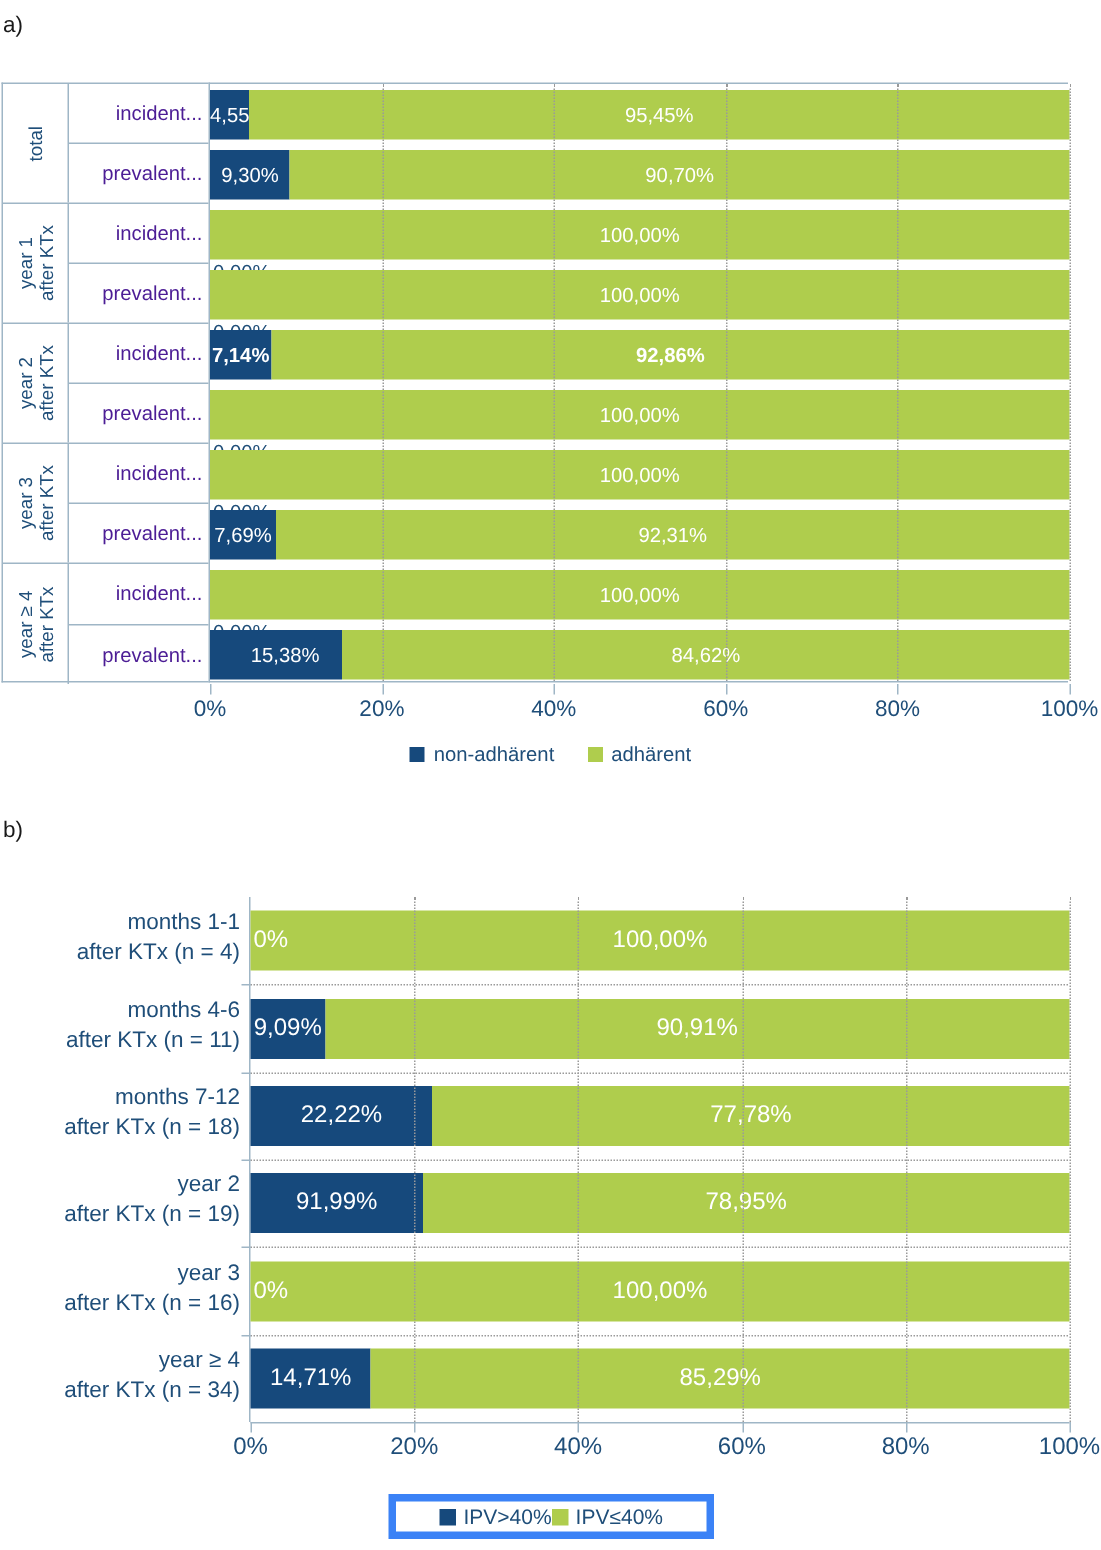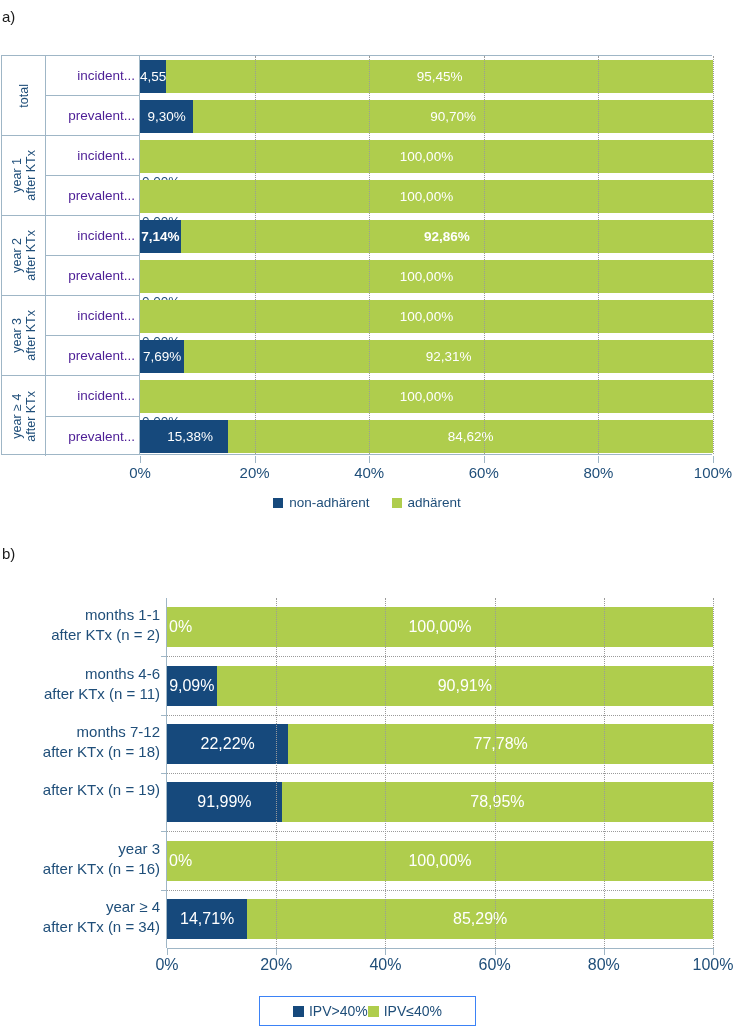--- a/index.html
+++ b/index.html
@@ -93,21 +93,21 @@
   }
   .b-grid{position:absolute;top:0;bottom:0;width:0;border-left:1px dotted #9a9a9a;}
   .b-hline{position:absolute;left:0;width:100%;height:0;border-top:1px dotted #9a9a9a;}
   .b-tickin{position:absolute;left:-6px;width:6px;height:0;border-top:1px solid #9fb6c6;}
   .b-axisbottom{position:absolute;left:0;top:350px;width:546px;height:0;border-top:1px solid #9fb6c6;}
   .b-barrow{position:absolute;left:0;height:40px;width:100%;}
   .b-tickmark{position:absolute;top:350px;height:7px;width:0;border-left:1px solid #9fb6c6;}
   .b-ticklabel{position:absolute;top:358px;font-size:16px;color:#1f4e79;text-align:center;white-space:nowrap;}
   #b-legendbox{
     position:absolute;left:259px;top:996px;width:217px;height:30px;
-    border:1px solid #3b82f6;background:#fff;box-sizing:border-box;
+    border:5px solid #3b82f6;background:#fff;box-sizing:border-box;
     display:flex;align-items:center;justify-content:center;
   }
   #b-legendbox .item{display:flex;align-items:center;gap:5px;font-size:14px;color:#1f4e79;white-space:nowrap;}
 </style>
 </head>
 <body>
 
 <div class="panel-letter" style="left:2px;top:8px;">a)</div>
 
 <div id="chart-a">
@@ -262,31 +262,32 @@
       <span>adhärent</span>
     </div>
   </div>
 
 <div class="panel-letter" style="left:2px;top:545px;">b)</div>
 
 <div id="chart-b">
   <div id="b-labels">
       <div class="b-rowlabel" style="top: 7.16667px;">
         <div>months 1-1</div>
-        <div>after KTx (n = 2)</div>
+        <div>after KTx (n = 4)</div>
       </div>
       <div class="b-rowlabel" style="top: 65.5px;">
         <div>months 4-6</div>
         <div>after KTx (n = 11)</div>
       </div>
       <div class="b-rowlabel" style="top: 123.833px;">
         <div>months 7-12</div>
         <div>after KTx (n = 18)</div>
       </div>
       <div class="b-rowlabel" style="top: 182.167px;">
+        <div>year 2</div>
         <div>after KTx (n = 19)</div>
       </div>
       <div class="b-rowlabel" style="top: 240.5px;">
         <div>year 3</div>
         <div>after KTx (n = 16)</div>
       </div>
       <div class="b-rowlabel" style="top: 298.833px;">
         <div>year ≥ 4</div>
         <div>after KTx (n = 34)</div>
       </div>

